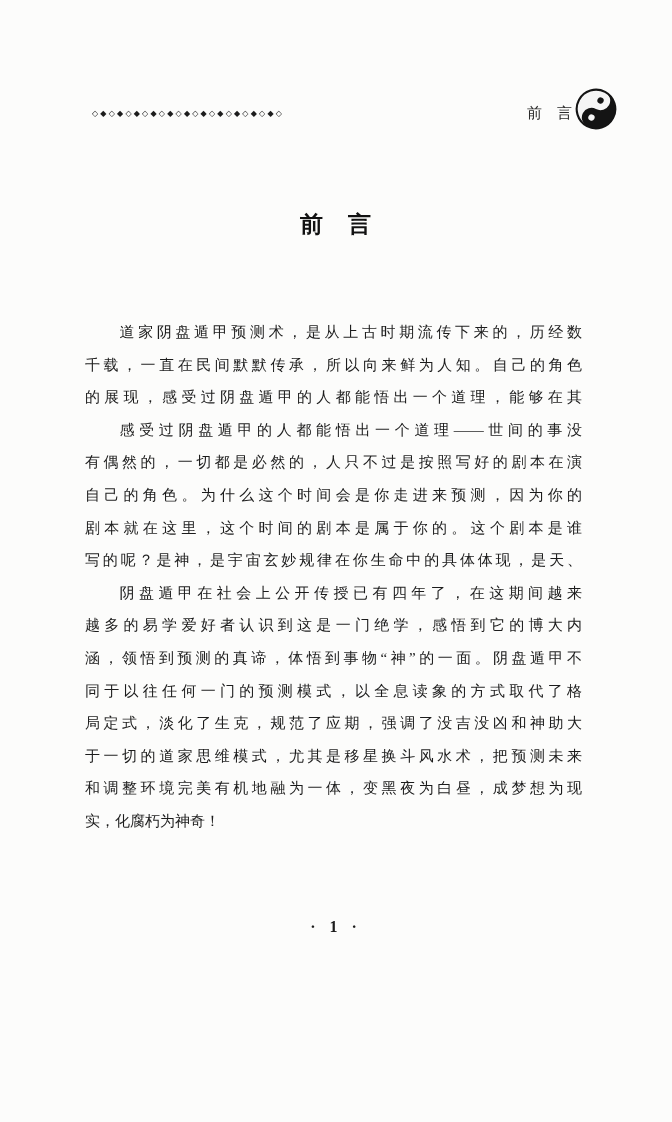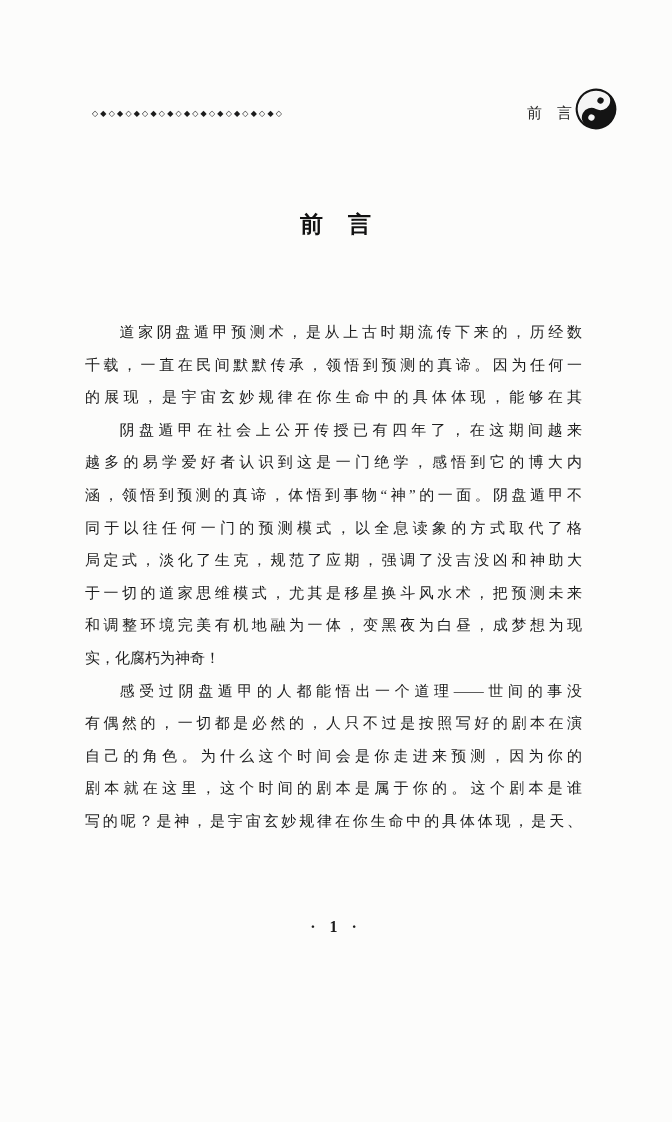--- a/index.html
+++ b/index.html
@@ -76,37 +76,37 @@
         <circle cx="50" cy="73" r="7.5" fill="#f5f5f5"></circle>
       </g>
     </svg>
   </span>
 
   <h1 class="title">前　言</h1>
 
   <div class="body-text">
     <div class="para">
         <div class="line indent">道家阴盘遁甲预测术，是从上古时期流传下来的，历经数</div>
-        <div class="line">千载，一直在民间默默传承，领悟到预测的真谛。因为任何一</div>
-        <div class="line">的展现，是宇宙玄妙规律在你生命中的具体体现，能够在其</div>
+        <div class="line">千载，一直在民间默默传承，所以向来鲜为人知。自己的角色</div>
+        <div class="line">的展现，感受过阴盘遁甲的人都能悟出一个道理，能够在其</div>
+      </div>
+    <div class="para">
+        <div class="line indent">感受过阴盘遁甲的人都能悟出一个道理——世间的事没</div>
+        <div class="line">有偶然的，一切都是必然的，人只不过是按照写好的剧本在演</div>
+        <div class="line">自己的角色。为什么这个时间会是你走进来预测，因为你的</div>
+        <div class="line">剧本就在这里，这个时间的剧本是属于你的。这个剧本是谁</div>
+        <div class="line">写的呢？是神，是宇宙玄妙规律在你生命中的具体体现，是天、</div>
       </div>
     <div class="para">
         <div class="line indent">阴盘遁甲在社会上公开传授已有四年了，在这期间越来</div>
         <div class="line">越多的易学爱好者认识到这是一门绝学，感悟到它的博大内</div>
         <div class="line">涵，领悟到预测的真谛，体悟到事物“神”的一面。阴盘遁甲不</div>
         <div class="line">同于以往任何一门的预测模式，以全息读象的方式取代了格</div>
         <div class="line">局定式，淡化了生克，规范了应期，强调了没吉没凶和神助大</div>
         <div class="line">于一切的道家思维模式，尤其是移星换斗风水术，把预测未来</div>
         <div class="line">和调整环境完美有机地融为一体，变黑夜为白昼，成梦想为现</div>
         <div class="line endline">实，化腐朽为神奇！</div>
       </div>
-    <div class="para">
-        <div class="line indent">感受过阴盘遁甲的人都能悟出一个道理——世间的事没</div>
-        <div class="line">有偶然的，一切都是必然的，人只不过是按照写好的剧本在演</div>
-        <div class="line">自己的角色。为什么这个时间会是你走进来预测，因为你的</div>
-        <div class="line">剧本就在这里，这个时间的剧本是属于你的。这个剧本是谁</div>
-        <div class="line">写的呢？是神，是宇宙玄妙规律在你生命中的具体体现，是天、</div>
-      </div>
   </div>
 
   <div class="footer">· 1 ·</div>
 
 </div>
 
 </body></html>

